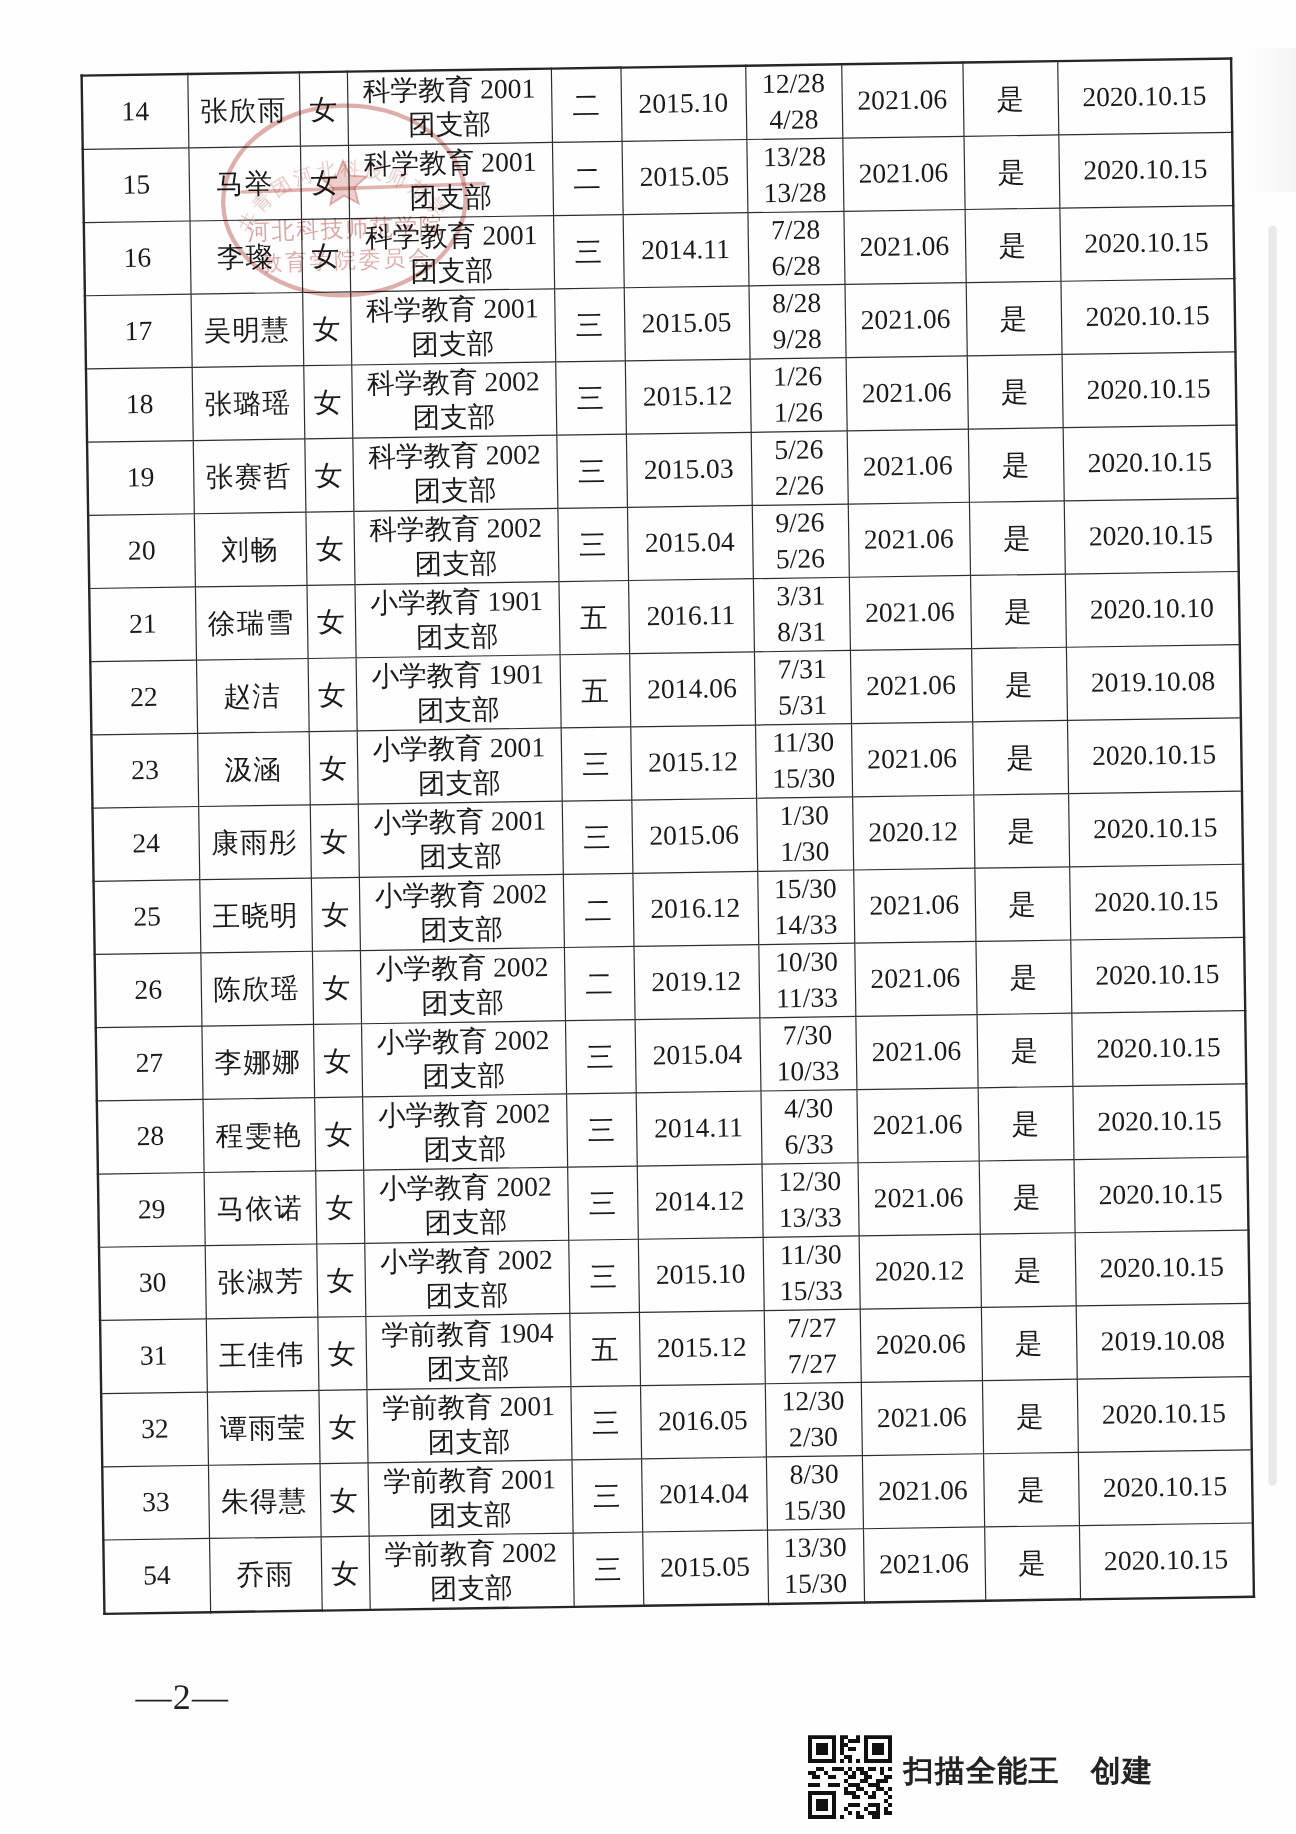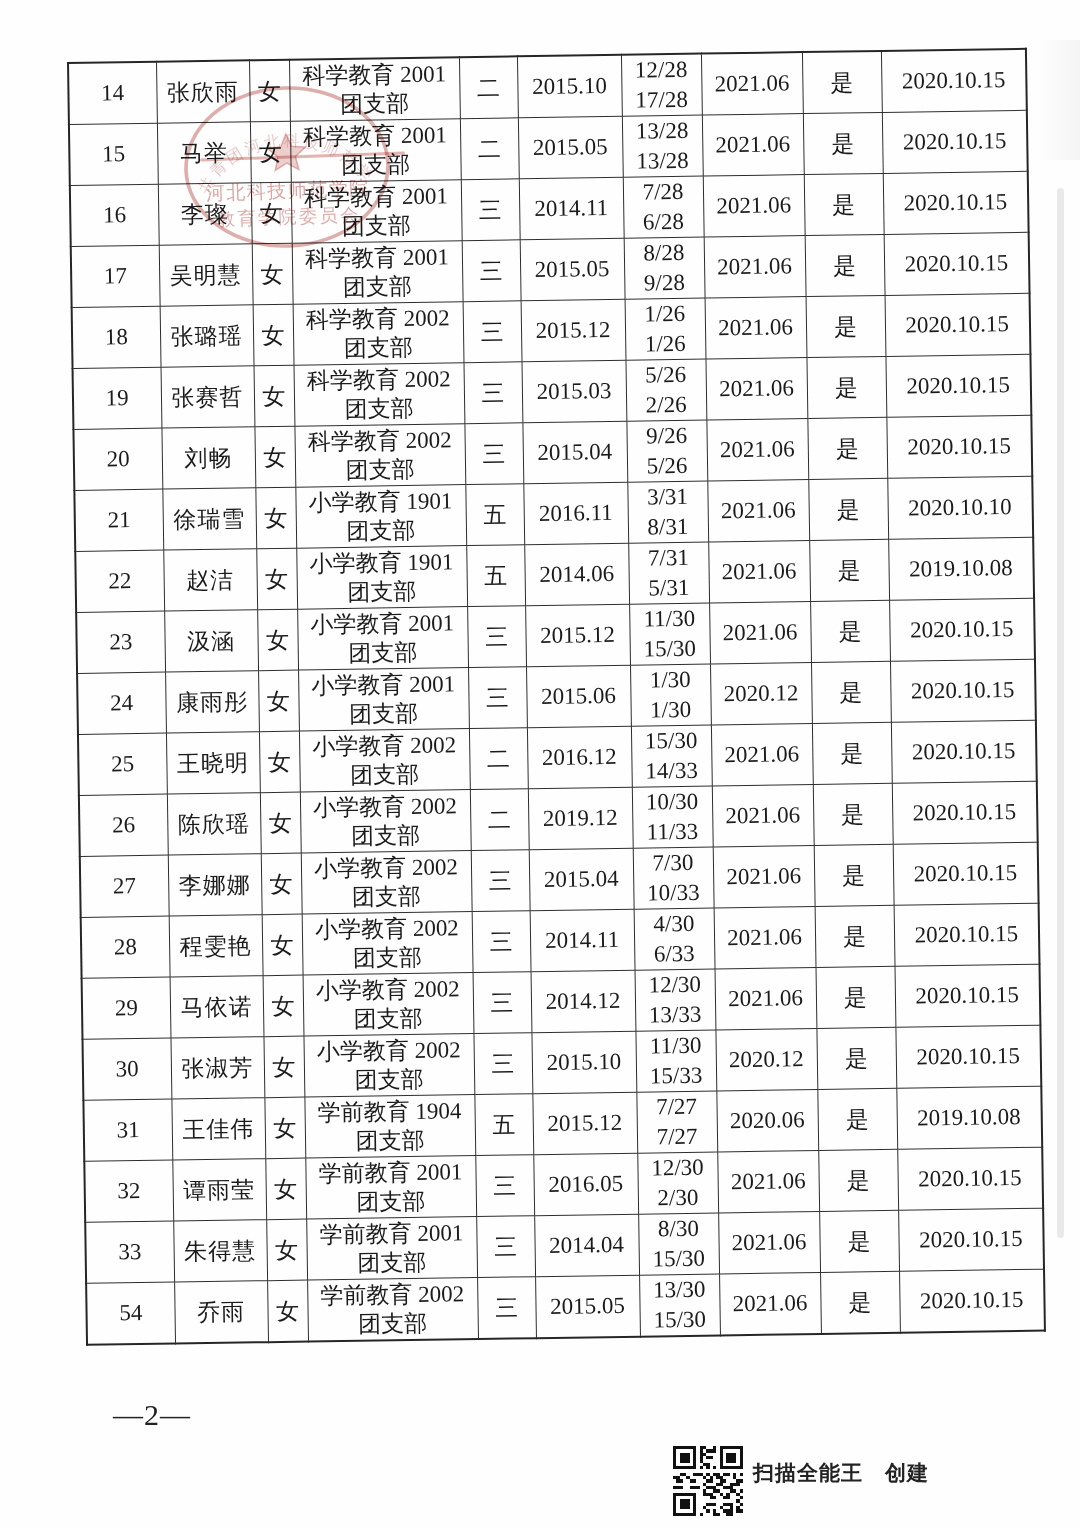--- a/index.html
+++ b/index.html
@@ -43,21 +43,21 @@
   }
   
   .page-number{
     position:absolute;left:113px;top:1398px;
     font-size:30px;letter-spacing:1px;color:#222;
     font-family:"Liberation Serif","DejaVu Serif",serif;
   }
   .qr{position:absolute;left:672px;top:1446px;width:72px;height:70px;}
   .scanner-credit{
     position:absolute;left:753px;top:1459px;
-    font-size:21px;font-weight:600;color:#222;
+    font-size:25px;font-weight:600;color:#222;
     font-family:"Liberation Sans","DejaVu Sans",sans-serif;
     white-space:pre;letter-spacing:1px;
   }
   
   .artifact-right{
     position:absolute;left:1057px;top:188px;width:7px;height:1050px;
     background:rgba(125,125,130,.16);border-radius:4px;
   }
   .artifact-topright{
     position:absolute;left:1036px;top:40px;width:44px;height:120px;
@@ -86,21 +86,21 @@
       <tbody>
           <tr>
             <td class="c-index">14</td>
             <td class="c-name">张欣雨</td>
             <td class="c-gender">女</td>
             <td class="c-league-branch">科学教育 2001
 团支部</td>
             <td class="c-grade">二</td>
             <td class="c-join-date">2015.10</td>
             <td class="c-rank">12/28
-17/28</td>
+4/28</td>
             <td class="c-term-date">2021.06</td>
             <td class="c-confirmed">是</td>
             <td class="c-register-date">2020.10.15</td>
           </tr>
           <tr>
             <td class="c-index">15</td>
             <td class="c-name">马举</td>
             <td class="c-gender">女</td>
             <td class="c-league-branch">科学教育 2001
 团支部</td>

